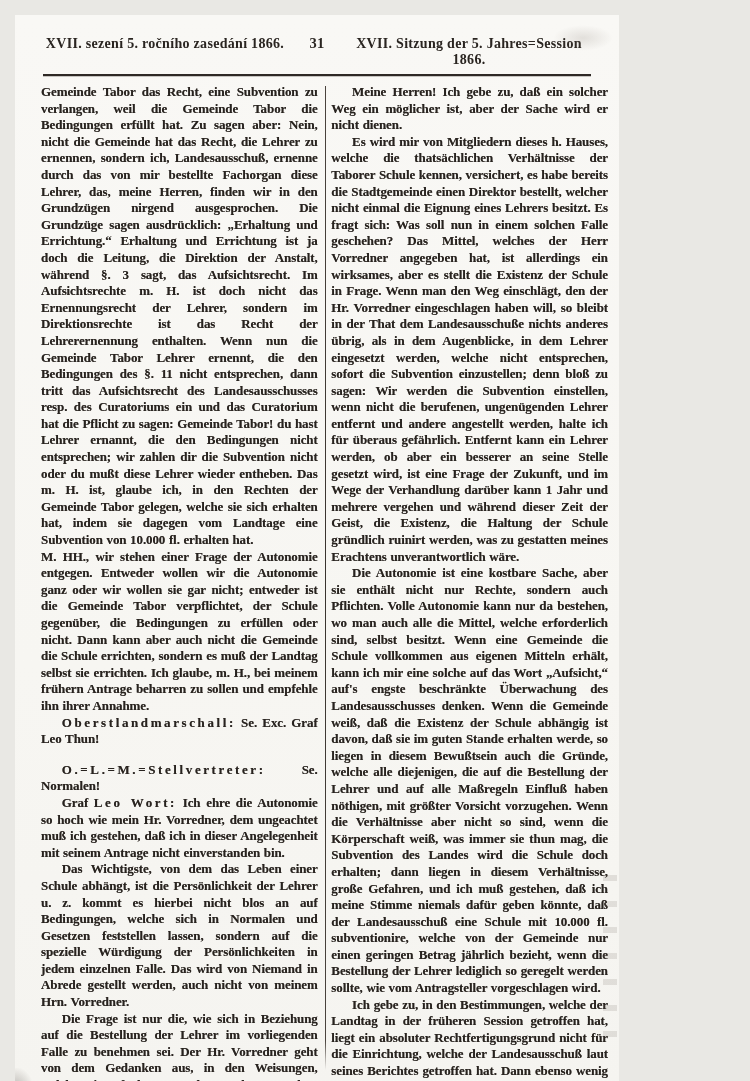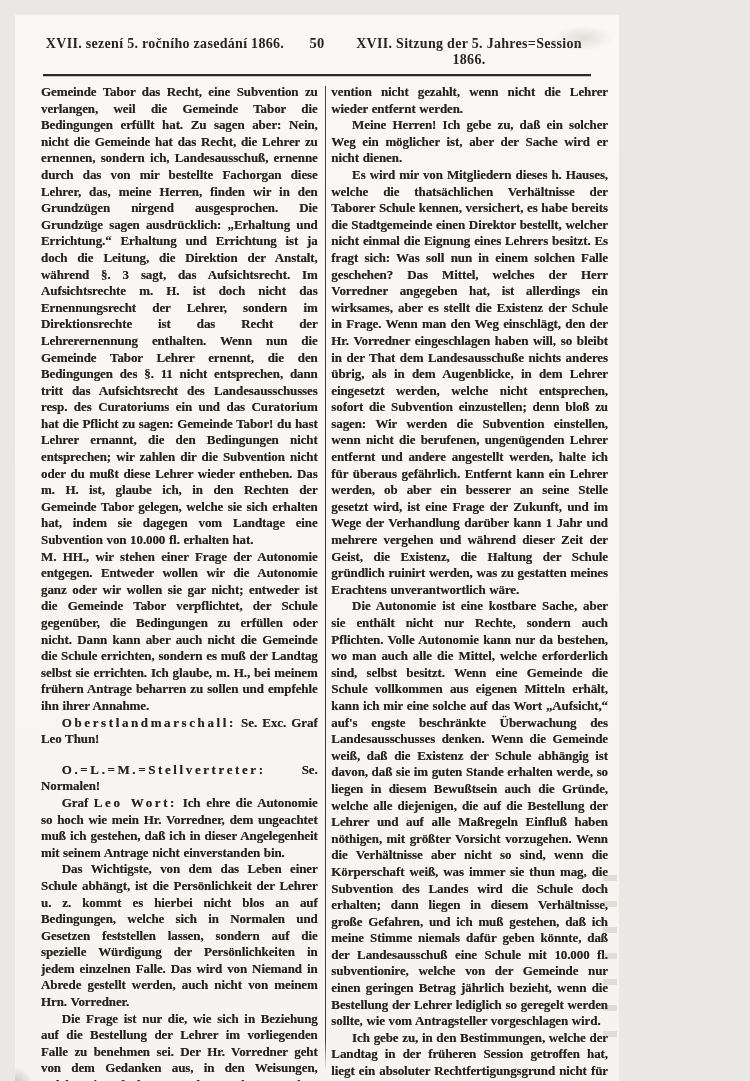--- a/index.html
+++ b/index.html
@@ -82,39 +82,38 @@
     background: radial-gradient(ellipse at left bottom, rgba(70,62,56,0.35), transparent 75%);
   }
 </style>
 </head>
 <body>
 
 <div class="page">
 
   <div class="header">
     <span class="h-left">XVII. sezení 5. ročního zasedání 1866.</span>
-    <span class="h-num">50</span>
+    <span class="h-num">31</span>
     <span class="h-right">XVII. Sitzung der 5. Jahres=Session 1866.</span>
   </div>
 
   <div class="header-rule"></div>
 
   <div class="columns">
     <div class="col">
         <p class="para"><span>Gemeinde Tabor das Recht, eine Subvention zu verlangen, weil die Gemeinde Tabor die Bedingungen erfüllt hat. Zu sagen aber: Nein, nicht die Gemeinde hat das Recht, die Lehrer zu ernennen, sondern ich, Landesausschuß, ernenne durch das von mir bestellte Fachorgan diese Lehrer, das, meine Herren, finden wir in den Grundzügen nirgend ausgesprochen. Die Grundzüge sagen ausdrücklich: „Erhaltung und Errichtung.“ Erhaltung und Errichtung ist ja doch die Leitung, die Direktion der Anstalt, während §. 3 sagt, das Aufsichtsrecht. Im Aufsichtsrechte m. H. ist doch nicht das Ernennungsrecht der Lehrer, sondern im Direktionsrechte ist das Recht der Lehrerernennung enthalten. Wenn nun die Gemeinde Tabor Lehrer ernennt, die den Bedingungen des §. 11 nicht entsprechen, dann tritt das Aufsichtsrecht des Landesausschusses resp. des Curatoriums ein und das Curatorium hat die Pflicht zu sagen: Gemeinde Tabor! du hast Lehrer ernannt, die den Bedingungen nicht entsprechen; wir zahlen dir die Subvention nicht oder du mußt diese Lehrer wieder entheben. Das m. H. ist, glaube ich, in den Rechten der Gemeinde Tabor gelegen, welche sie sich erhalten hat, indem sie dagegen vom Landtage eine Subvention von 10.000 fl. erhalten hat.</span></p>
         <p class="para"><span>M. HH., wir stehen einer Frage der Autonomie entgegen. Entweder wollen wir die Autonomie ganz oder wir wollen sie gar nicht; entweder ist die Gemeinde Tabor verpflichtet, der Schule gegenüber, die Bedingungen zu erfüllen oder nicht. Dann kann aber auch nicht die Gemeinde die Schule errichten, sondern es muß der Landtag selbst sie errichten. Ich glaube, m. H., bei meinem frühern Antrage beharren zu sollen und empfehle ihn ihrer Annahme.</span></p>
         <p class="para indent"><span class="spaced">Oberstlandmarschall:</span><span> Se. Exc. Graf Leo Thun!</span></p>
         <p class="para indent space-before"><span class="spaced">O.=L.=M.=Stellvertreter:</span><span> Se. Normalen!</span></p>
         <p class="para indent"><span>Graf </span><span class="spaced">Leo Wort:</span><span> Ich ehre die Autonomie so hoch wie mein Hr. Vorredner, dem ungeachtet muß ich gestehen, daß ich in dieser Angelegenheit mit seinem Antrage nicht einverstanden bin.</span></p>
         <p class="para indent"><span>Das Wichtigste, von dem das Leben einer Schule abhängt, ist die Persönlichkeit der Lehrer u. z. kommt es hierbei nicht blos an auf Bedingungen, welche sich in Normalen und Gesetzen feststellen lassen, sondern auf die spezielle Würdigung der Persönlichkeiten in jedem einzelnen Falle. Das wird von Niemand in Abrede gestellt werden, auch nicht von meinem Hrn. Vorredner.</span></p>
         <p class="para indent"><span>Die Frage ist nur die, wie sich in Beziehung auf die Bestellung der Lehrer im vorliegenden Falle zu benehmen sei. Der Hr. Vorredner geht von dem Gedanken aus, in den Weisungen, welche in früheren Jahren der Landtag beschlossen hat, bei dem Landesausschusse lediglich das Aufsichtsrecht eingeräumt worden sei und er sagt: Wenn die Gemeinde Lehrer nimmt, welche den Bedingungen, welchen sie entsprechen sollen, nicht entsprechen, so steht es dem Landesausschusse zu, zu erklären, es werde die Sub=</span></p>
       </div>
     <div class="divider"></div>
     <div class="col">
-        <p class="para"><span>vention nicht gezahlt, wenn nicht die Lehrer wieder entfernt werden.</span></p>
         <p class="para indent"><span>Meine Herren! Ich gebe zu, daß ein solcher Weg ein möglicher ist, aber der Sache wird er nicht dienen.</span></p>
         <p class="para indent"><span>Es wird mir von Mitgliedern dieses h. Hauses, welche die thatsächlichen Verhältnisse der Taborer Schule kennen, versichert, es habe bereits die Stadtgemeinde einen Direktor bestellt, welcher nicht einmal die Eignung eines Lehrers besitzt. Es fragt sich: Was soll nun in einem solchen Falle geschehen? Das Mittel, welches der Herr Vorredner angegeben hat, ist allerdings ein wirksames, aber es stellt die Existenz der Schule in Frage. Wenn man den Weg einschlägt, den der Hr. Vorredner eingeschlagen haben will, so bleibt in der That dem Landesausschuße nichts anderes übrig, als in dem Augenblicke, in dem Lehrer eingesetzt werden, welche nicht entsprechen, sofort die Subvention einzustellen; denn bloß zu sagen: Wir werden die Subvention einstellen, wenn nicht die berufenen, ungenügenden Lehrer entfernt und andere angestellt werden, halte ich für überaus gefährlich. Entfernt kann ein Lehrer werden, ob aber ein besserer an seine Stelle gesetzt wird, ist eine Frage der Zukunft, und im Wege der Verhandlung darüber kann 1 Jahr und mehrere vergehen und während dieser Zeit der Geist, die Existenz, die Haltung der Schule gründlich ruinirt werden, was zu gestatten meines Erachtens unverantwortlich wäre.</span></p>
         <p class="para indent"><span>Die Autonomie ist eine kostbare Sache, aber sie enthält nicht nur Rechte, sondern auch Pflichten. Volle Autonomie kann nur da bestehen, wo man auch alle die Mittel, welche erforderlich sind, selbst besitzt. Wenn eine Gemeinde die Schule vollkommen aus eigenen Mitteln erhält, kann ich mir eine solche auf das Wort „Aufsicht,“ auf's engste beschränkte Überwachung des Landesausschusses denken. Wenn die Gemeinde weiß, daß die Existenz der Schule abhängig ist davon, daß sie im guten Stande erhalten werde, so liegen in diesem Bewußtsein auch die Gründe, welche alle diejenigen, die auf die Bestellung der Lehrer und auf alle Maßregeln Einfluß haben nöthigen, mit größter Vorsicht vorzugehen. Wenn die Verhältnisse aber nicht so sind, wenn die Körperschaft weiß, was immer sie thun mag, die Subvention des Landes wird die Schule doch erhalten; dann liegen in diesem Verhältnisse, große Gefahren, und ich muß gestehen, daß ich meine Stimme niemals dafür geben könnte, daß der Landesausschuß eine Schule mit 10.000 fl. subventionire, welche von der Gemeinde nur einen geringen Betrag jährlich bezieht, wenn die Bestellung der Lehrer lediglich so geregelt werden sollte, wie vom Antragsteller vorgeschlagen wird.</span></p>
         <p class="para indent"><span>Ich gebe zu, in den Bestimmungen, welche der Landtag in der früheren Session getroffen hat, liegt ein absoluter Rechtfertigungsgrund nicht für die Einrichtung, welche der Landesausschuß laut seines Berichtes getroffen hat.  Dann ebenso wenig liegt die</span></p>
       </div>
   </div>
 
   <div class="artifact top-right"></div>
   <div class="artifact right-edge"></div>
   <div class="artifact bottom-left"></div>

